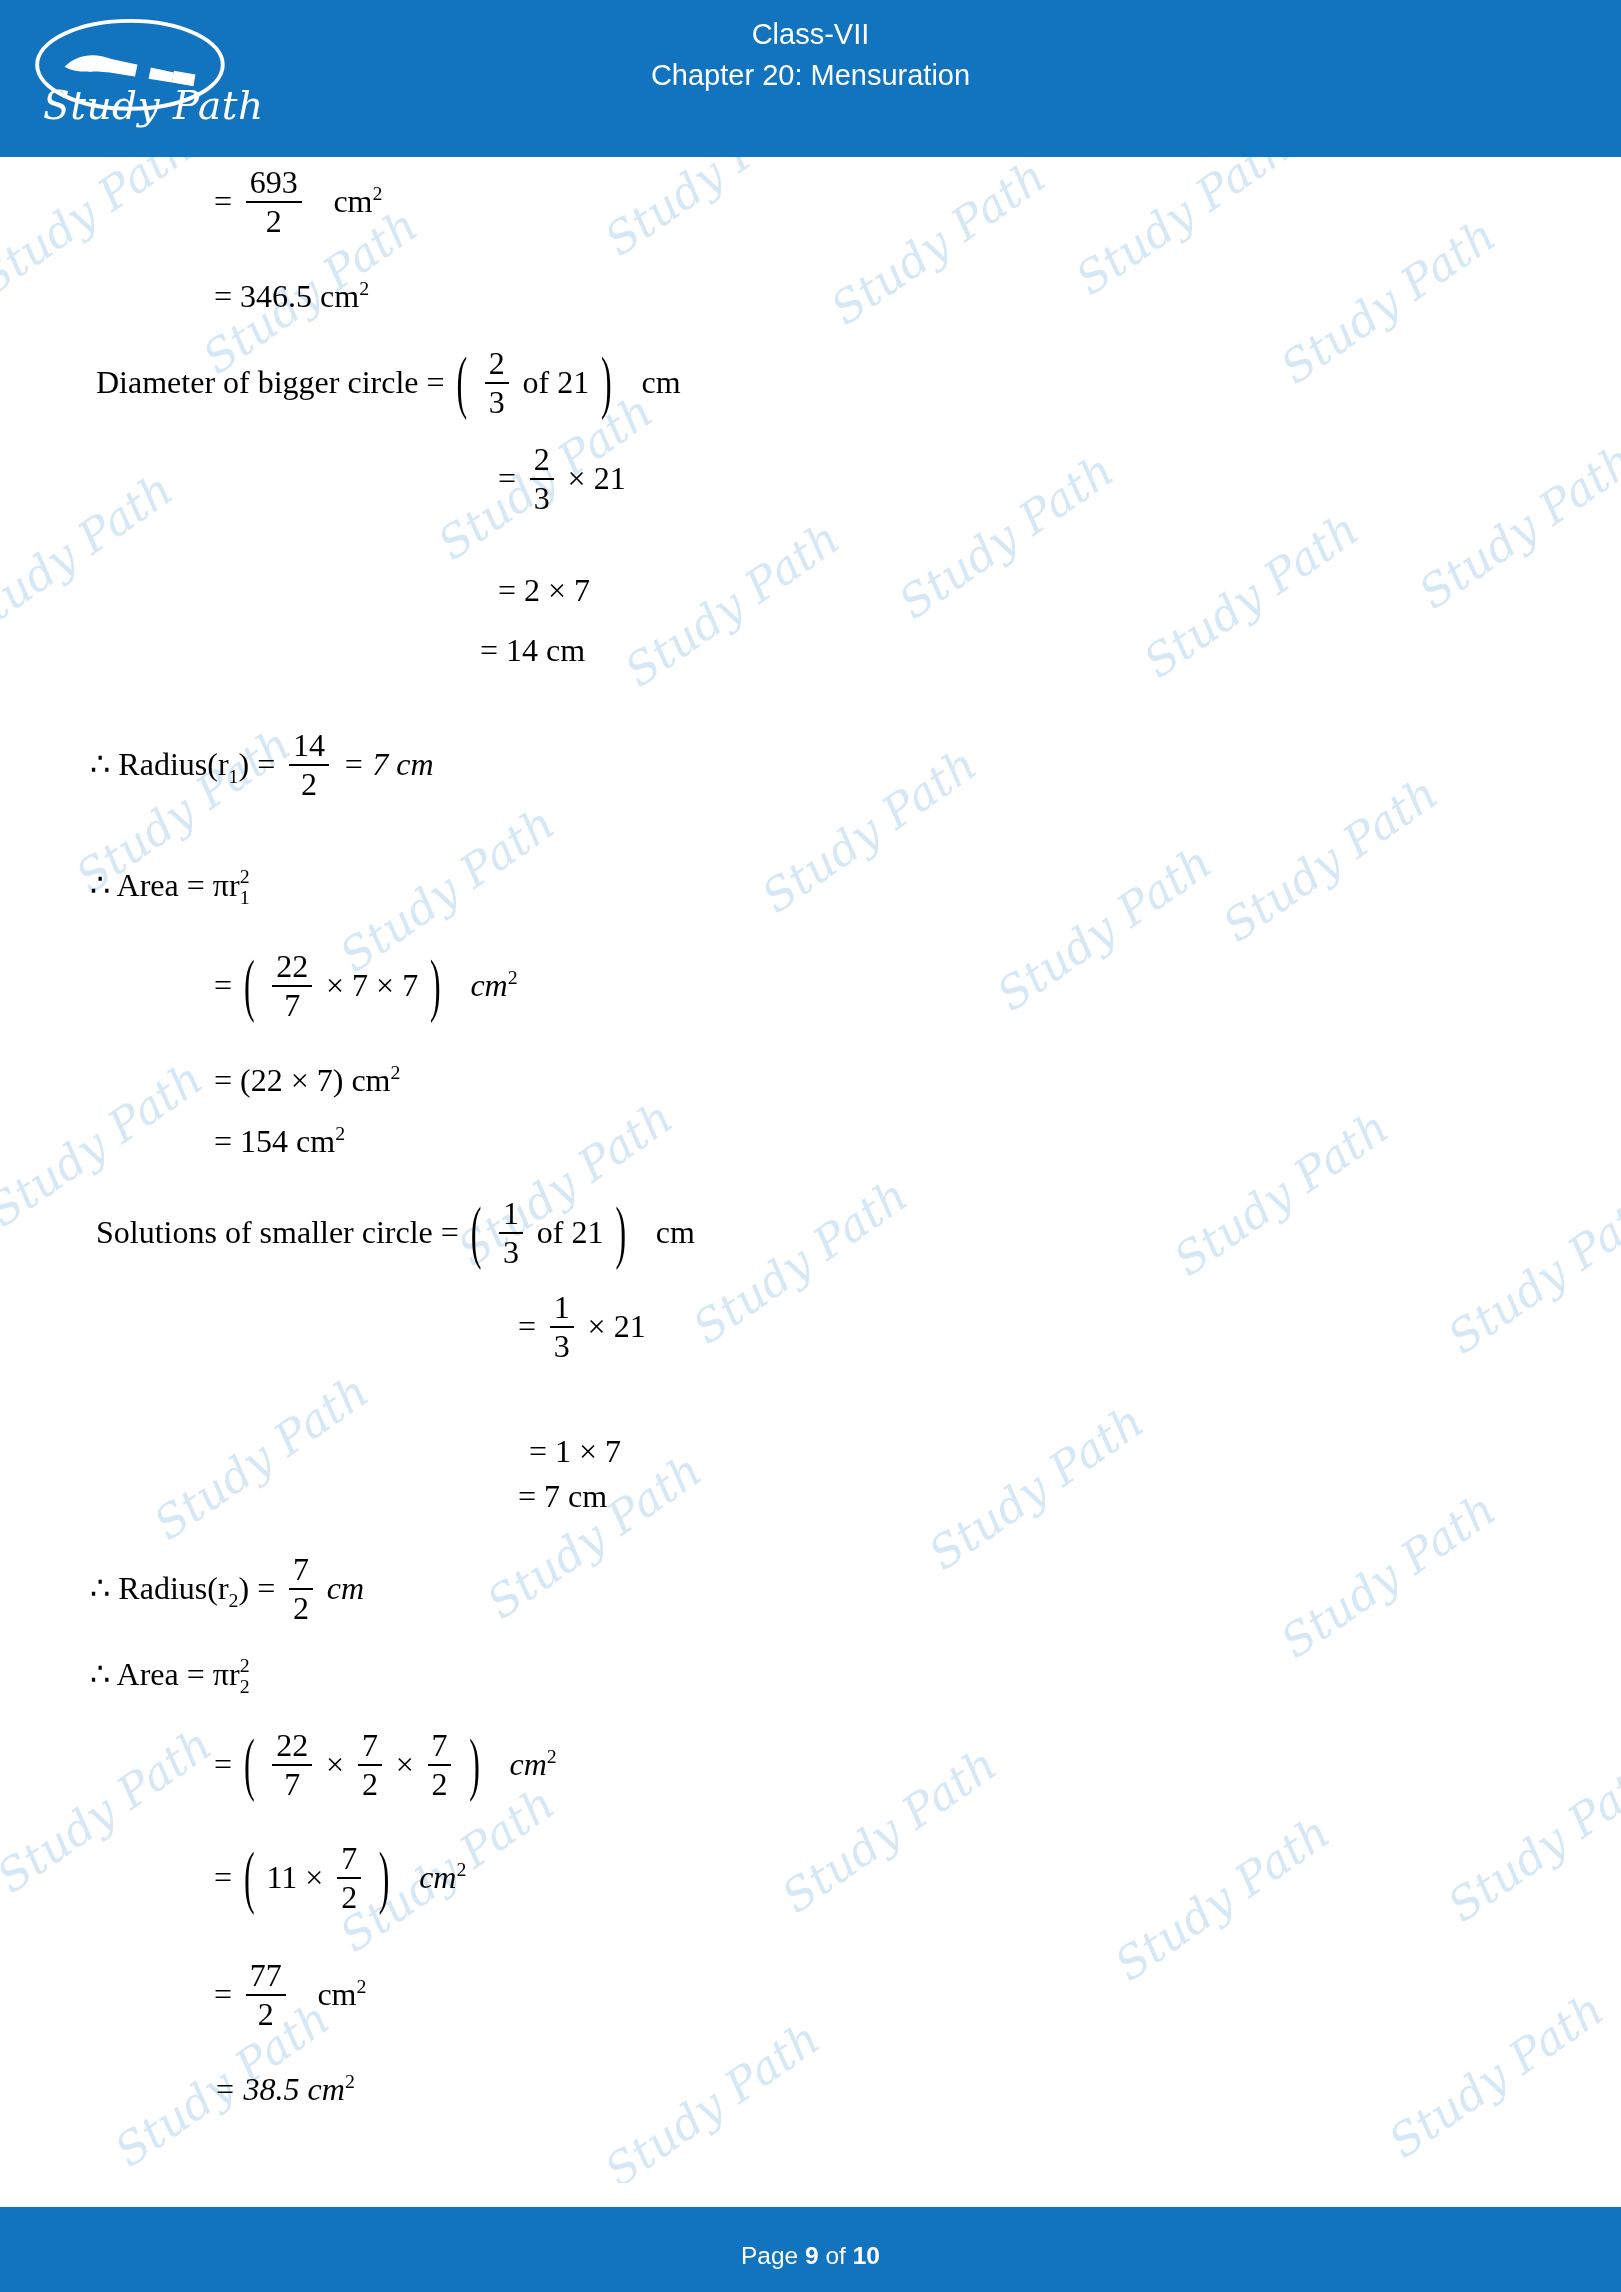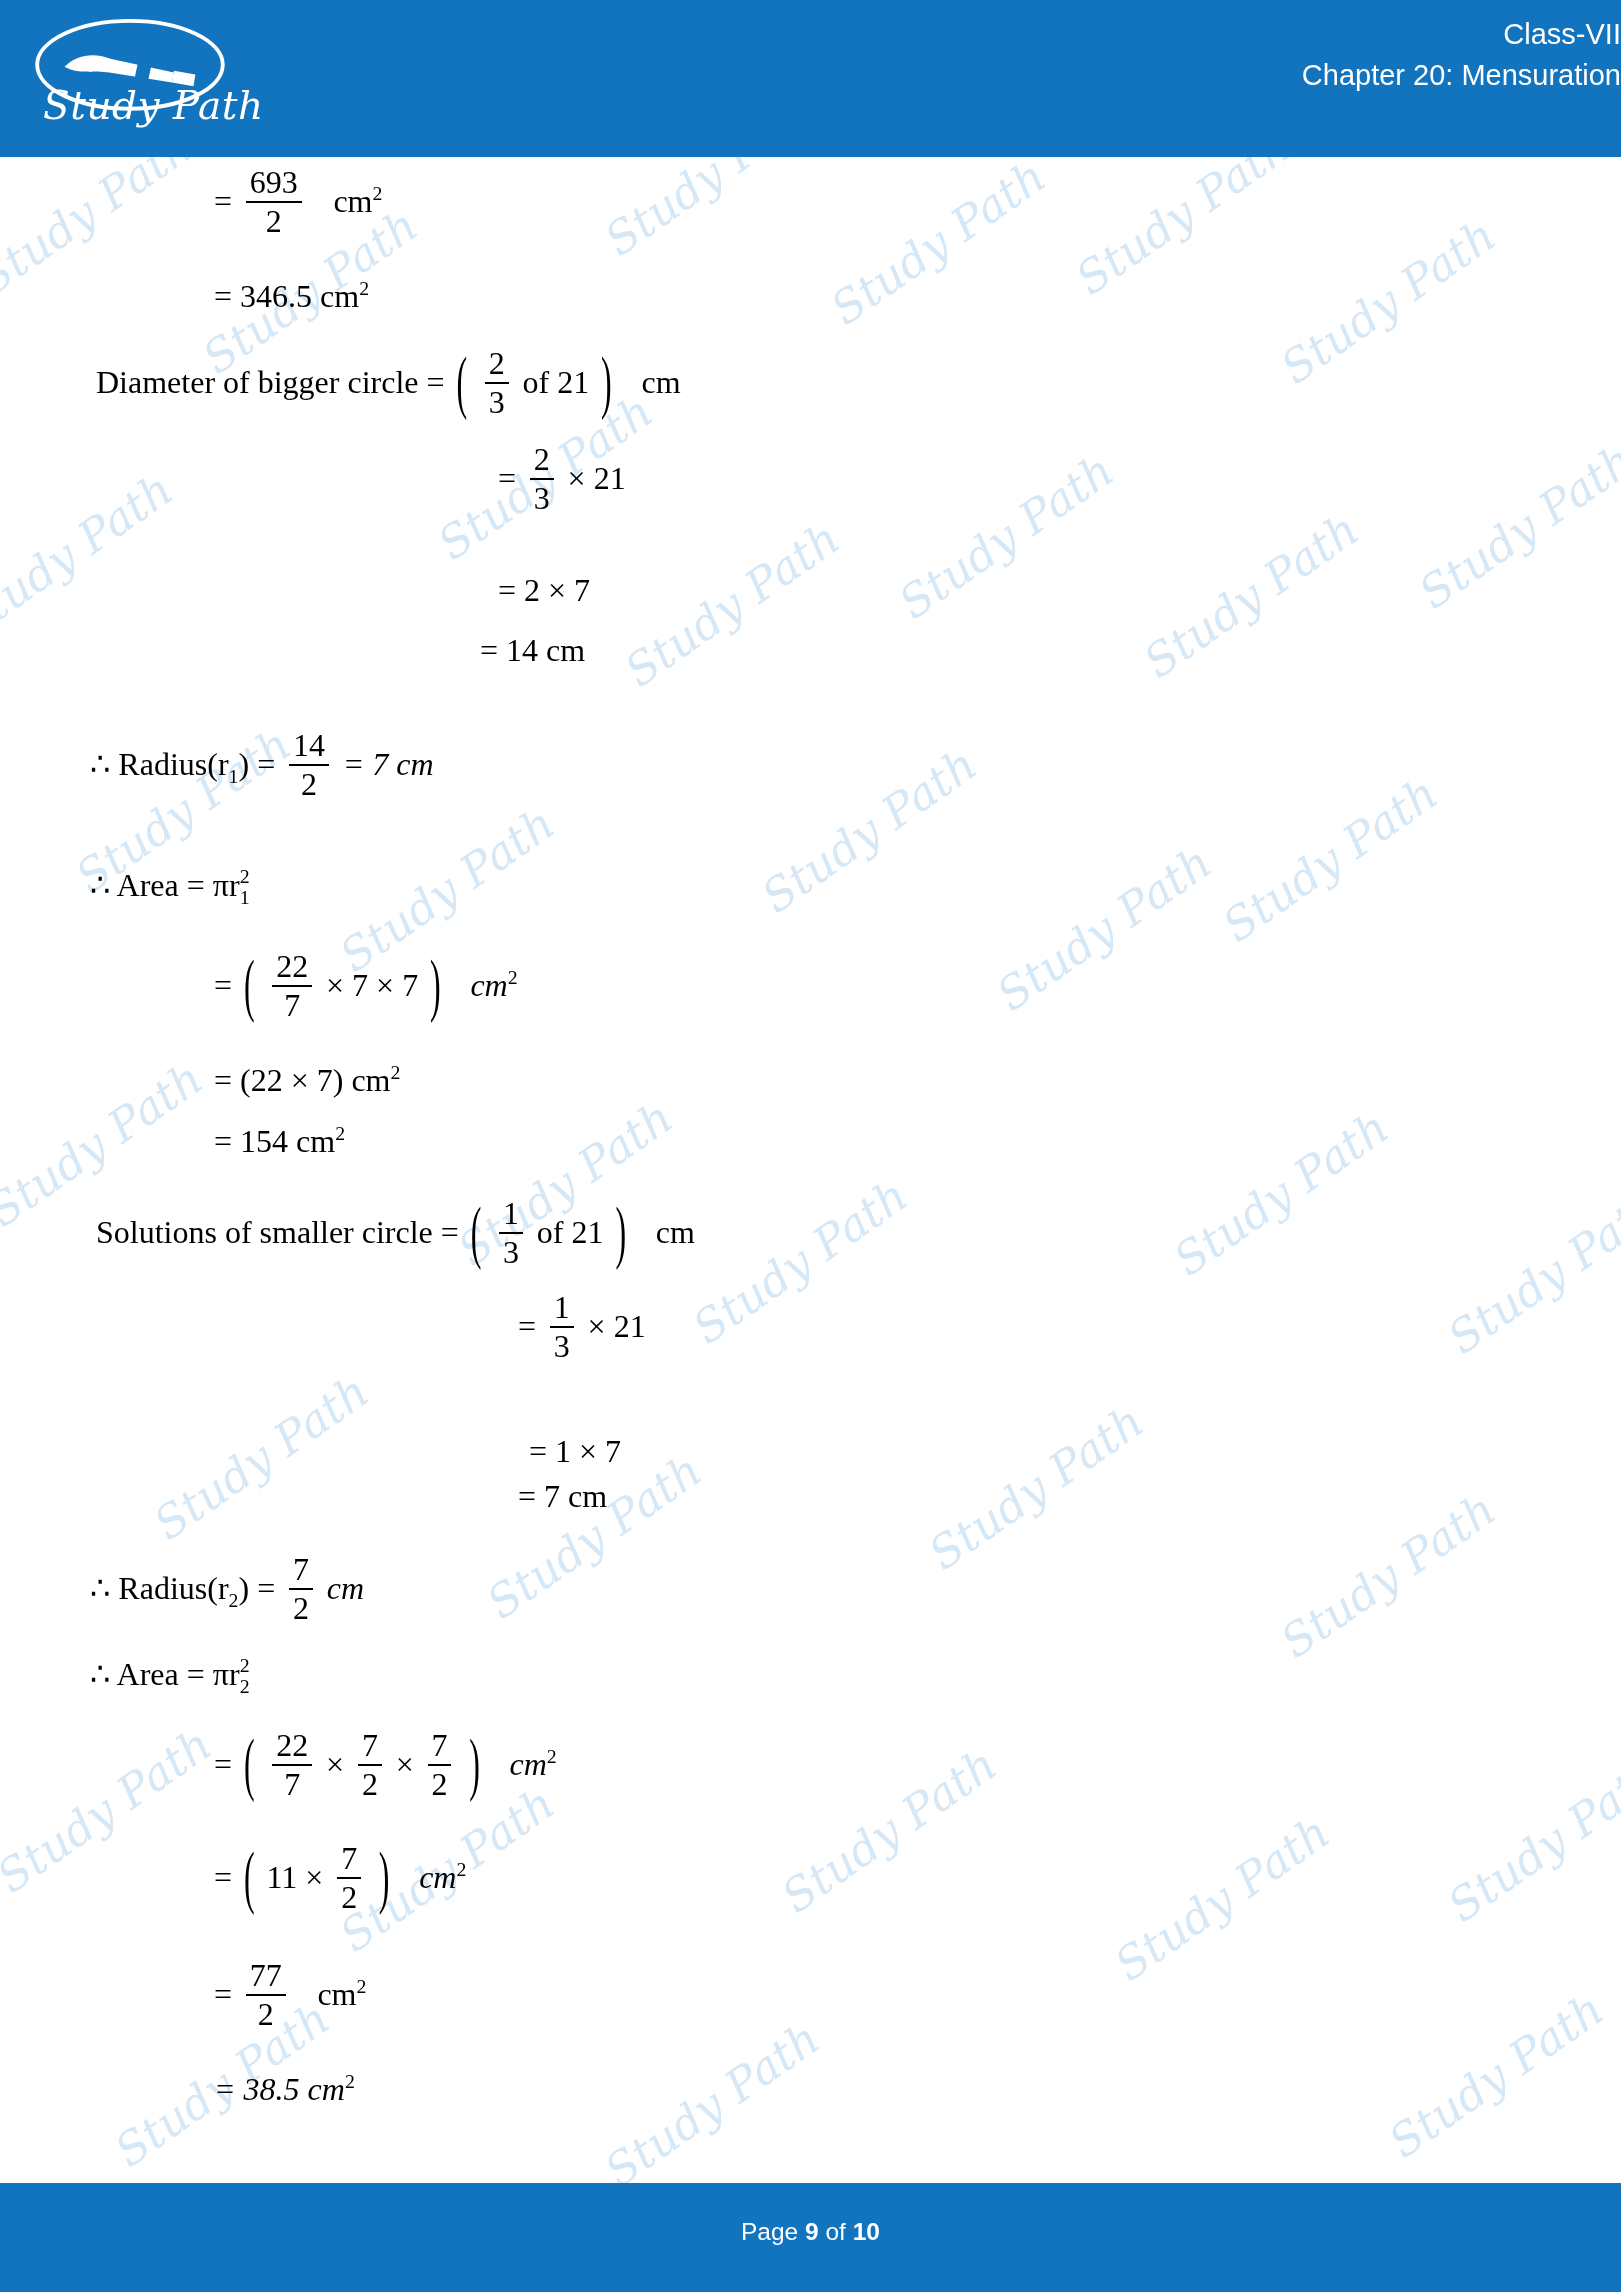--- a/index.html
+++ b/index.html
@@ -41,21 +41,21 @@
     font-style: italic;
     font-size: 39px;
     color: #ffffff;
     letter-spacing: 0.5px;
   }
   .header-titles {
     position: absolute;
     left: 0;
     top: 13.7px;
     width: 1621px;
-    text-align: right;
+    text-align: center;
     line-height: 1.42;
   }
   .header-line1 {
     font-size: 29px;
     font-family: "Liberation Sans", sans-serif;
   }
   .header-line2 {
     font-size: 29px;
     font-family: "Liberation Sans", sans-serif;
   }
@@ -63,21 +63,21 @@
     font-size: 29px;
     font-family: "Liberation Sans", sans-serif;
   }
 
   
   .footer {
     position: absolute;
     left: 0;
     bottom: 0;
     width: 1621px;
-    height: 110px;
+    height: 86px;
     background: #1273bf;
     color: #ffffff;
   }
   .footer-text {
     position: absolute;
     width: 100%;
     top: 35px;
     text-align: center;
     font-size: 24.5px;
     font-family: "Liberation Sans", sans-serif;

